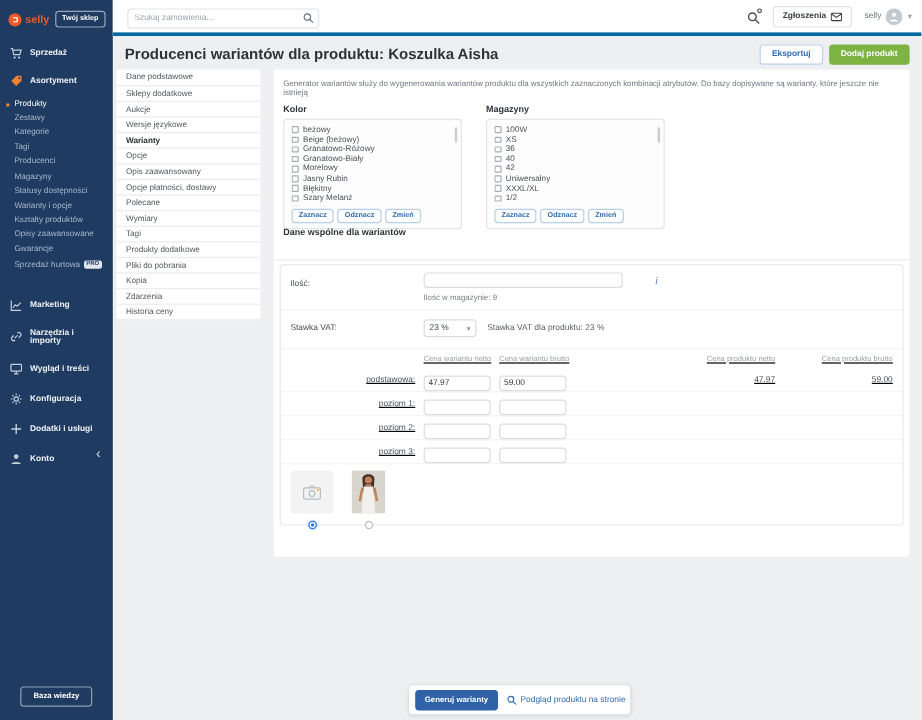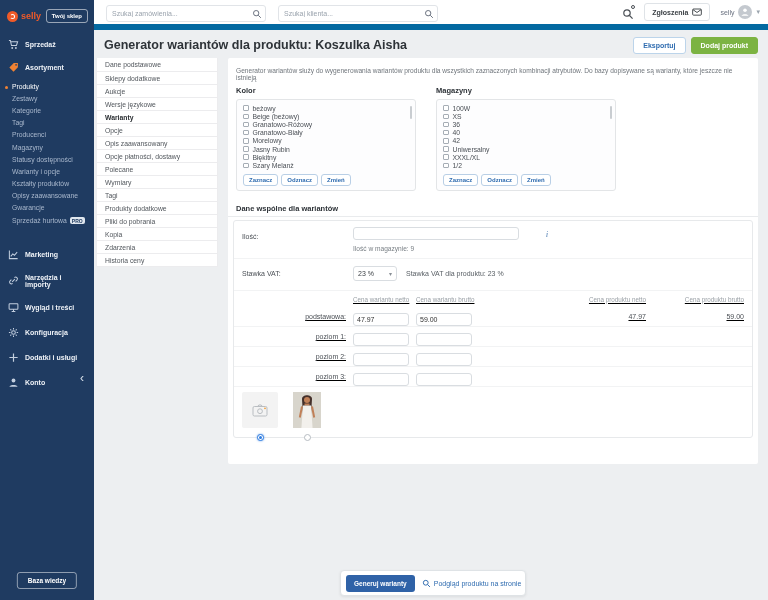--- a/index.html
+++ b/index.html
@@ -2,21 +2,21 @@
 <html><head>
 <meta charset="utf-8">
 <style>
   * { margin:0; padding:0; box-sizing:border-box; }
   html,body { width:768px; height:600px; }
   body { font-family:"Liberation Sans", sans-serif; background:#edeff1; overflow:hidden; }
   .app { position:relative; width:768px; height:600px; }
 
   
   .topbar { position:absolute; left:94px; top:0; right:0; height:30px; background:#fff;
-            border-bottom:6px solid #0369a1; display:flex; align-items:center; }
+            border-bottom:3px solid #0369a1; display:flex; align-items:center; }
   .search-box { position:relative; margin-left:12px; }
   .search-box input { width:160px; height:17px; border:1px solid #e1e4e8; border-radius:3px;
             font-size:7px; padding:0 18px 0 5px; color:#3a3f44; outline:none; font-family:inherit; }
   .search-box input::placeholder { color:#9aa3ad; }
   .search-box .mag { position:absolute; right:4px; top:3px; width:10px; height:10px; color:#6b7280; }
   .tb-right { margin-left:auto; display:flex; align-items:center; margin-right:8px; }
   .adv-search { width:12px; height:12px; color:#4a4f55; margin-right:10px; position:relative; }
   .adv-search .dot { position:absolute; right:-1px; top:-1px; width:4px; height:4px; border:1px solid #4a4f55; border-radius:50%; background:#fff; }
   .reports-btn { display:flex; align-items:center; gap:4px; border:1px solid #dfe3e7; border-radius:3px;
             background:#fff; height:18px; padding:0 7px; font-size:7px; font-weight:bold; color:#3a3f44; cursor:pointer; font-family:inherit;}
@@ -64,32 +64,32 @@
   
   .tabs-col { position:absolute; left:96px; top:58px; width:122px; background:#fff; border:1px solid #ececee; border-top:none; }
   .tab { padding:0 8px; height:13px; line-height:13px; font-size:6.8px; color:#51565c; border-top:1px solid #ececee; cursor:pointer; white-space:nowrap; }
   .tab:first-of-type { border-top:none; }
   .tab.on { font-weight:bold; color:#2b2f33; }
 
   
   .card { position:absolute; left:228px; top:58px; width:530px; height:406px; background:#fff; border-radius:2px; }
   .desc { position:absolute; left:8px; top:9px; right:6px; font-size:6.6px; color:#70767c; }
   .groups { position:absolute; left:8px; top:28px; display:flex; gap:20px; }
-  .group { width:180px; }
+  .group { width:149px; }
   .group-label { font-size:7.5px; font-weight:bold; color:#2e3338; margin-bottom:4px; }
   .opt-box { position:relative; border:1px solid #e3e5e7; border-radius:3px; background:#fdfdfe; padding:4px 6px 4px 6px; }
   .opt-clip { height:67px; overflow:hidden; }
   .opt-row { display:flex; align-items:center; gap:4px; height:8.2px; font-size:6.8px; color:#4a4f55; cursor:pointer; white-space:nowrap; }
   .cb { width:5.5px; height:5.5px; border:1px solid #a6adb5; border-radius:1px; background:#fff; flex:none; }
   .sb-thumb { position:absolute; right:3px; top:6px; width:2px; height:13px; background:#c9cdd1; border-radius:1px; }
   .opt-buttons { display:flex; gap:3px; margin-top:3px; }
   .mini-btn { background:#fff; border:1px solid #b9cfe6; color:#2f6cb0; font-size:6px; font-weight:bold;
             padding:2px 5px; border-radius:3px; cursor:pointer; font-family:inherit;}
 
-  .common-title { position:absolute; left:8px; top:146px; font-size:7.5px; font-weight:bold; color:#2e3338; }
+  .common-title { position:absolute; left:8px; top:131px; font-size:7.5px; font-weight:bold; color:#2e3338; }
   .common-hr { position:absolute; left:0; right:0; top:158px; border-top:1px solid #e9ebed; }
   .panel { position:absolute; left:5px; right:5px; top:162px; height:218px; border:1px solid #e7e9eb; border-radius:3px; }
   .f-row1 { position:relative; height:38px; border-bottom:1px solid #f2f3f4; }
   .f-label { position:absolute; left:8px; font-size:7px; color:#4a4f55; }
   .f-row1 .f-label { top:12px; }
   .qty-input { position:absolute; left:119px; top:6px; width:166px; height:13px; border:1px solid #d9dde1;
             border-radius:3px; font-size:7px; padding:0 3px; color:#333; outline:none; font-family:inherit;}
   .qty-hint { position:absolute; left:119px; top:24px; font-size:6.6px; color:#7a8086; }
   .info-i { position:absolute; left:308px; top:8px; width:10px; height:10px; text-align:center; font-family:"Liberation Serif", serif;
             font-style:italic; font-size:9px; color:#5b86b8; cursor:pointer; }
@@ -276,29 +276,20 @@
         </div>
       </div>
 
     <div class="collapse-btn">‹</div>
     <button class="kb-btn">Baza wiedzy</button>
   </aside>
 
   <header class="topbar">
     <div class="search-box">
       <input type="text" placeholder="Szukaj zamówienia..." style="">
-      <span class="mag">
-        <svg viewBox="0 0 12 12">
-            <circle cx="5" cy="5" r="3.2" fill="none" stroke="currentColor" stroke-width="1.2"></circle>
-            <path d="M7.5 7.5L10.6 10.6" stroke="currentColor" stroke-width="1.2"></path>
-          </svg>
-      </span>
-    </div>
-    <div class="search-box">
-      <input type="text" placeholder="Szukaj klienta..." style="">
       <span class="mag">
         <svg viewBox="0 0 12 12">
             <circle cx="5" cy="5" r="3.2" fill="none" stroke="currentColor" stroke-width="1.2"></circle>
             <path d="M7.5 7.5L10.6 10.6" stroke="currentColor" stroke-width="1.2"></path>
           </svg>
       </span>
     </div>
     <div class="tb-right">
       <span class="adv-search">
         <svg viewBox="0 0 12 12">
@@ -321,21 +312,21 @@
               <circle cx="6" cy="4" r="2.1" fill="currentColor"></circle>
               <path d="M1.8 10.6c.4-2.6 8-2.6 8.4 0z" fill="currentColor"></path>
             </svg>
         </span>
         <span class="chev">▾</span>
       </div>
     </div>
   </header>
 
   <div class="page-header">
-    <h1 class="page-title">Generator wariantów dla produktu: Koszulka Aisha</h1>
+    <h1 class="page-title">Producenci wariantów dla produktu: Koszulka Aisha</h1>
     <div class="ph-buttons">
       <button class="btn-export">Eksportuj</button>
       <button class="btn-add">Dodaj produkt</button>
     </div>
   </div>
 
   <nav class="tabs-col">
 
       <div class="tab">
         <span>Dane podstawowe</span>

